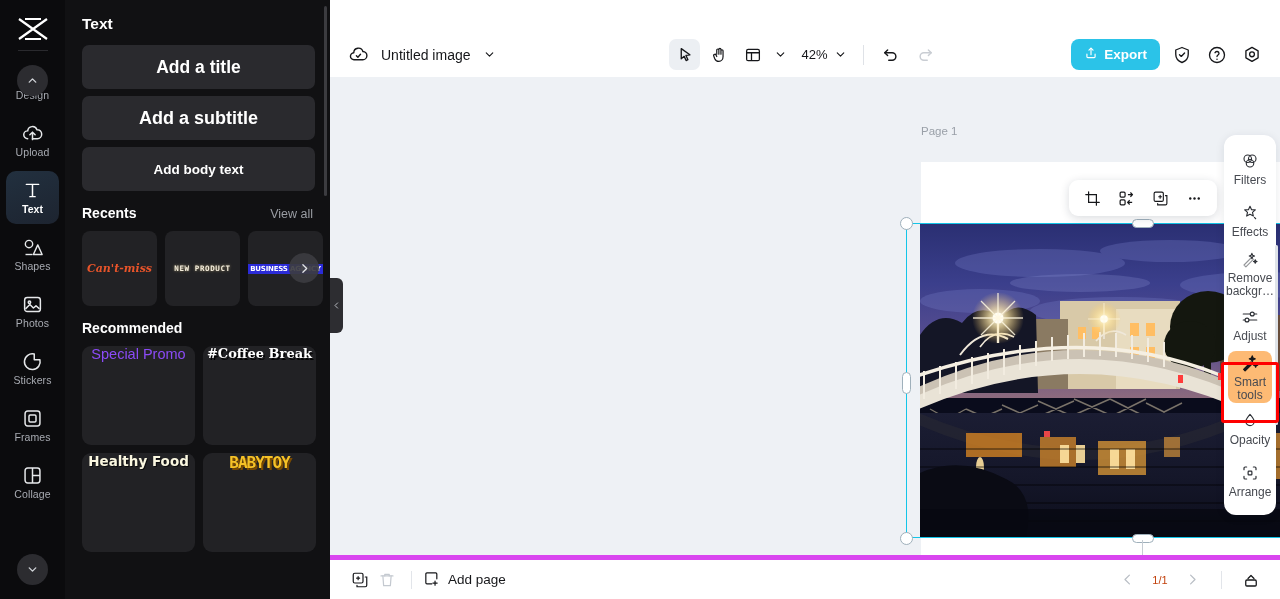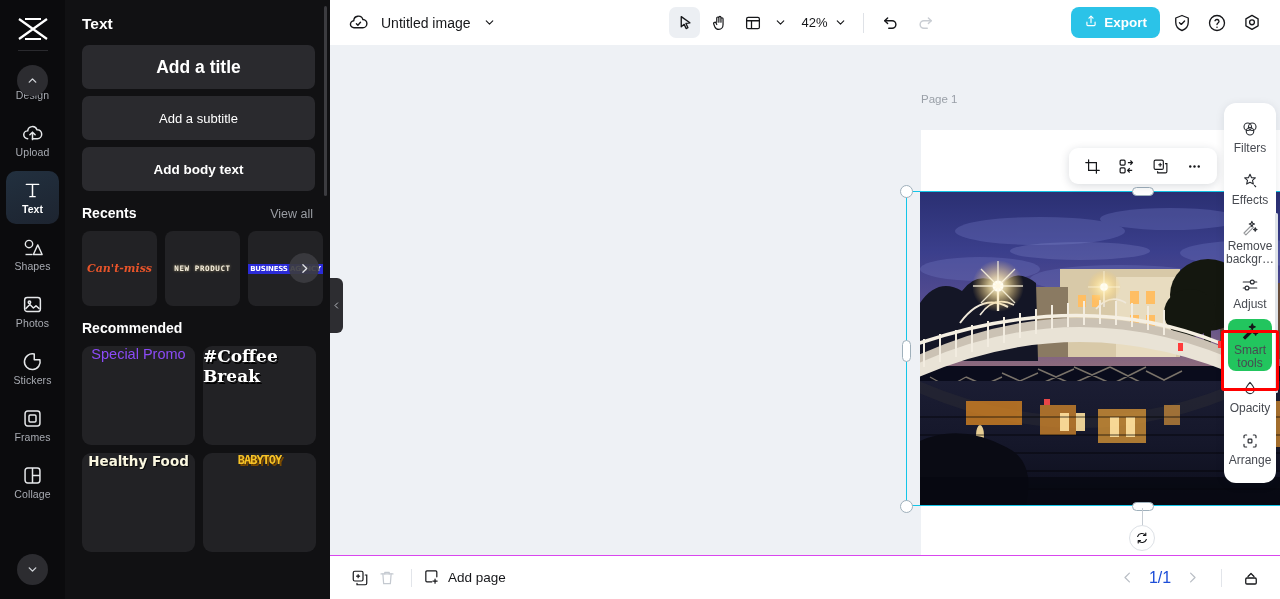--- a/index.html
+++ b/index.html
@@ -42,21 +42,21 @@
     width: 265px; flex: 0 0 265px; height: 599px; background: #111113;
     position: relative; padding: 0 17px; overflow: hidden; z-index: 5;
   }
   .panel h2 { color:#fff; font-size: 15.5px; font-weight: 700; margin: 15px 0 12px; }
   .big-btn {
     width: 233px; height: 44px; border-radius: 7px; background: #2a2a2e;
     color: #fff; display:flex; align-items:center; justify-content:center;
     margin-bottom: 7px; cursor: pointer; border: none;
   }
   .big-btn.t1 { font-size: 17.5px; font-weight: 800; }
-  .big-btn.t2 { font-size: 13px; font-weight: 400; }
+  .big-btn.t2 { font-size: 18px; font-weight: 700; }
   .big-btn.t3 { font-size: 13.5px; font-weight: 700; }
   .sec-head { display:flex; align-items:baseline; justify-content:space-between; margin: 14px 0 10px; }
   .sec-head .t { color:#fff; font-size:14px; font-weight:700; }
   .sec-head .a { color:#9a9da3; font-size:12.5px; cursor:pointer; }
   .recents { display:flex; gap: 8px; position: relative; }
   .thumb {
     width: 75px; height: 75px; border-radius: 8px; background: #222225;
     display:flex; align-items:center; justify-content:center; overflow:hidden; cursor:pointer;
     flex: 0 0 75px;
   }
@@ -66,35 +66,35 @@
   .car-next {
     position:absolute; right:-6px; top:22px; width:30px; height:30px; border-radius:50%;
     background: rgba(60,60,64,.92); display:flex; align-items:center; justify-content:center; cursor:pointer;
   }
   .grid2 { display:grid; grid-template-columns: 113px 113px; gap: 8px; }
   .card {
     height: 99px; border-radius: 9px; background: #222225;
     display:flex; justify-content:center; cursor:pointer; overflow:hidden;
   }
   .tx-promo { font-size:14.5px; color:#8b4bf7; font-family:"Liberation Sans",sans-serif; }
-  .tx-coffee { font-family:"DejaVu Serif", serif; font-size:17px; font-weight:800; color:#fff; text-shadow: 1.5px 1.5px 0 rgba(0,0,0,.9); }
+  .tx-coffee { font-family:"DejaVu Serif", serif; font-size:13px; font-weight:800; color:#fff; text-shadow: 1.5px 1.5px 0 rgba(0,0,0,.9); }
   .tx-healthy { font-size:13.5px; font-weight:800; color:#faf7e0; font-family:"DejaVu Sans",sans-serif; text-shadow: 1px 1px 0 rgba(0,0,0,.7); }
-  .tx-babytoy { font-family:"DejaVu Sans Mono", monospace; font-size:12px; font-weight:700; color:#f6c226; letter-spacing:-1px; text-shadow: 2px 2px 0 #7a4a00; }
+  .tx-babytoy { font-family:"DejaVu Sans Mono", monospace; font-size:16px; font-weight:700; color:#f6c226; letter-spacing:-1px; text-shadow: 2px 2px 0 #7a4a00; }
   .panel-scroll { position:absolute; right:3px; top:6px; width:3px; height:190px; border-radius:2px; background:#3c3c40; }
   .collapse-handle {
     position: absolute; left: 330px; top: 278px; width: 13px; height: 55px;
     background: #2d2d31; border-radius: 0 6px 6px 0; z-index: 7;
     display:flex; align-items:center; justify-content:center; cursor:pointer;
   }
 
   
   .main { flex: 1 1 auto; height:599px; display:flex; flex-direction:column; background:#fff; position:relative; }
   .topbar {
     height: 45px; background:#fff; display:flex; align-items:center;
-    padding: 4px 15px; flex: 0 0 45px; position:relative; z-index:4;
+    padding: 4px 15px; flex: 0 0 45px; position:relative; z-index:4;margin-top:32px;
   }
   .tb-left { display:flex; align-items:center; gap: 10px; }
   .doc-title { font-size: 14px; color:#16171a; }
   .tb-center { position:absolute; left:0; right:0; display:flex; align-items:center; justify-content:center; gap: 3px; pointer-events:none; }
   .tb-center > * { pointer-events: auto; }
   .tool-btn { width: 31px; height: 31px; border-radius:7px; display:flex; align-items:center; justify-content:center; cursor:pointer; }
   .tool-btn.sel { background:#eceff3; }
   .zoom-val { font-size:13px; color:#16171a; margin-left:9px; }
   .vdiv { width:1px; height:20px; background:#dfe2e7; margin:0 9px; }
   .tb-right { margin-left:auto; display:flex; align-items:center; gap: 9px; }
@@ -133,35 +133,35 @@
     position:absolute; right:4px; top:58px; width:52px;
     background:#fff; border-radius:12px; box-shadow:0 2px 10px rgba(20,30,50,.10);
     padding: 8px 0; z-index:7;
   }
   .rtool-item {
     height:52px; display:flex; flex-direction:column; align-items:center; justify-content:center; gap:3px;
     cursor:pointer; position:relative; border-radius:8px; margin: 0 4px;
   }
   .rtool-item .ri { width:20px; height:20px; display:flex; align-items:center; justify-content:center; }
   .rtool-item .rl { font-size:12px; color:#474a51; line-height:1.05; text-align:center; }
-  .rtool-item.sel { background:#22c55e; }
+  .rtool-item.sel { background:#fdba74; }
   .red-ring2 { position:absolute; right:1px; top:285px; width:58px; height:61px; border:3px solid #ff0000; border-radius:3px; z-index:9; pointer-events:none; }
   .rtool-scroll { position:absolute; right:-2px; top:110px; width:3px; height:180px; background:#dfe3e8; border-radius:2px; }
 
   
   .bottombar {
-    height:44px; flex:0 0 44px; background:#fff; border-top:1px solid #d946ef;
+    height:44px; flex:0 0 44px; background:#fff; border-top:5px solid #d946ef;
     display:flex; align-items:center; padding: 0 16px; position:relative; z-index:4;
   }
   .bb-ico { width:27px; height:27px; display:flex; align-items:center; justify-content:center; cursor:pointer; }
   .bb-ico.dim svg { stroke:#c4c9d0; }
   .bb-div { width:1px; height:18px; background:#e2e5ea; margin: 0 11px; }
   .addpage { display:flex; align-items:center; gap:8px; cursor:pointer; font-size:13.5px; color:#16171a; }
   .bb-right { margin-left:auto; display:flex; align-items:center; gap:4px; }
-  .pg-num { font-size:16px; color:#1d4ed8; min-width:30px; text-align:center; }
+  .pg-num { font-size:11px; color:#c2410c; min-width:30px; text-align:center; }
 </style>
 </head>
 <body>
 
 <div class="app">
 
   <div class="rail">
     <div class="rail-logo">
       <svg width="34" height="26" viewBox="0 0 34 26" fill="none" stroke="#fff" stroke-width="2.2" stroke-linejoin="round">
         <path d="M3 3 L31 23 M31 3 L3 23 M9 3 H25 M9 23 H25"></path>

